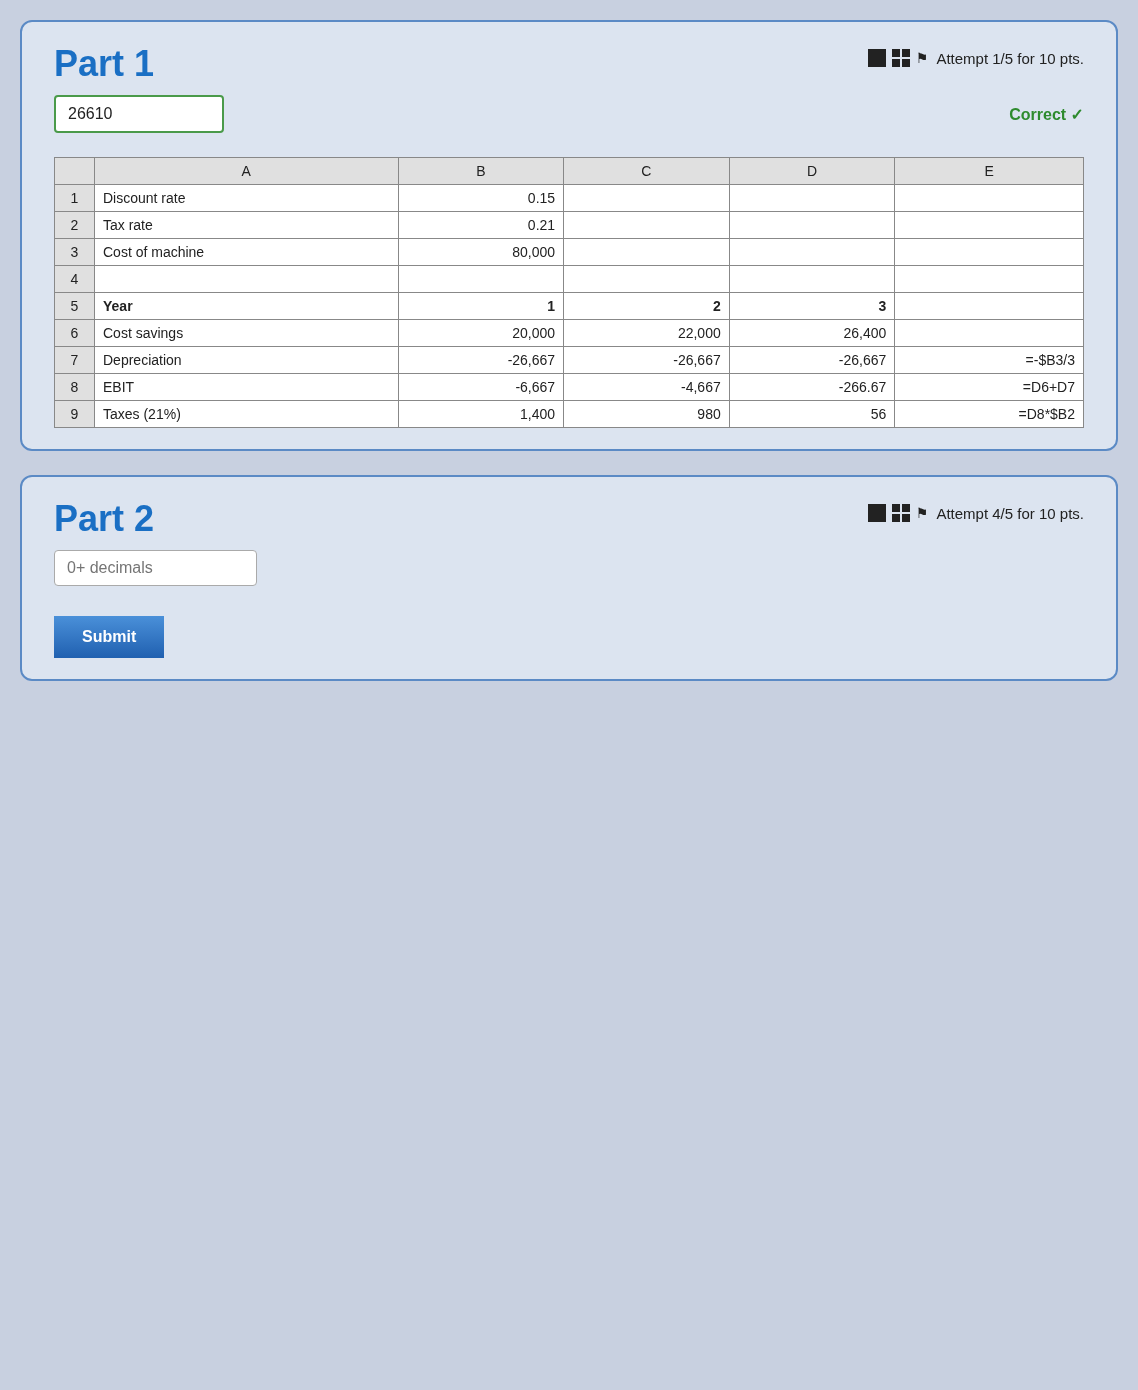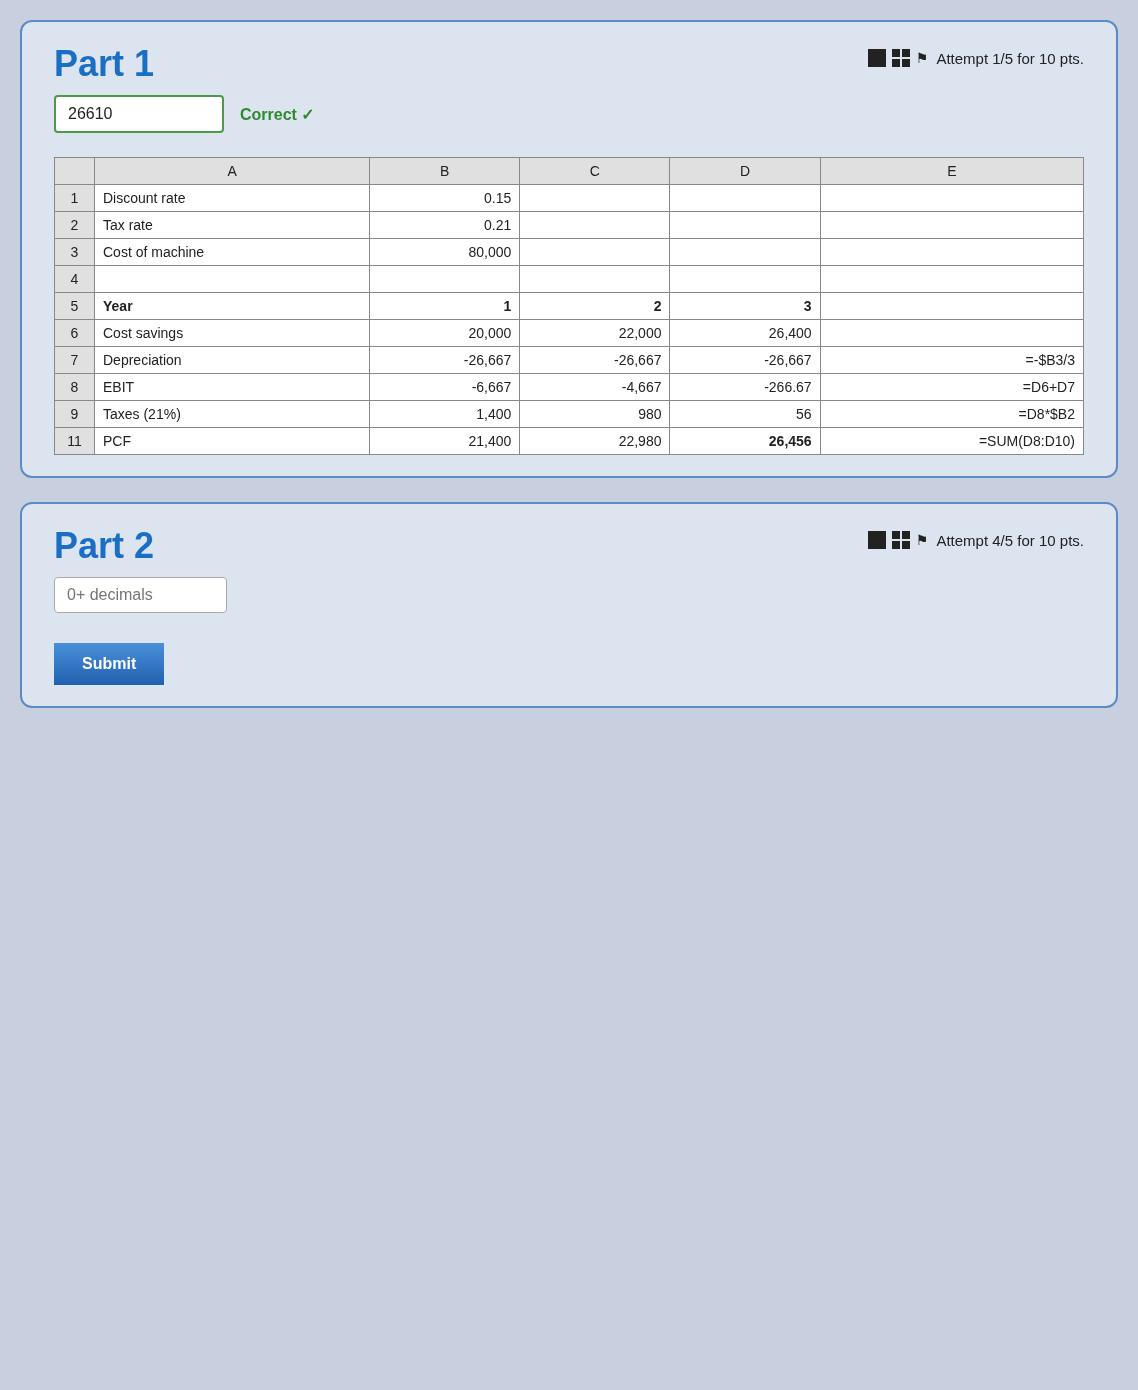--- a/index.html
+++ b/index.html
@@ -60,37 +60,38 @@
     .question-text {
       font-size: 16px;
       color: #222;
       margin-bottom: 16px;
     }
     .answer-row {
       display: flex;
       align-items: center;
       gap: 16px;
       margin-bottom: 24px;
+      justify-content: space-between;
     }
     .answer-input {
       border: 2px solid #4a9a4a;
       border-radius: 4px;
       padding: 8px 12px;
       font-size: 16px;
       background: white;
       width: 170px;
       color: #222;
     }
     .answer-input-2 {
       border: 1px solid #aaa;
       border-radius: 4px;
       padding: 8px 12px;
       font-size: 16px;
       background: white;
-      width: 173px;
+      width: 203px;
       color: #999;
     }
     .correct-label {
       color: #2e8b2e;
       font-size: 16px;
       font-weight: bold;
     }
     
     .spreadsheet {
       border-collapse: collapse;
@@ -256,28 +257,20 @@
       <tr>
         <td class="row-num">9</td>
         <td class="label-cell">Taxes (21%)</td>
         <td>1,400</td>
         <td>980</td>
         <td>56</td>
         <td class="formula-cell">=D8*$B2</td>
       </tr>
 
 
-      <tr>
-        <td class="row-num">11</td>
-        <td class="label-cell">PCF</td>
-        <td>21,400</td>
-        <td>22,980</td>
-        <td class="bold-cell">26,456</td>
-        <td class="formula-cell">=SUM(D8:D10)</td>
-      </tr>
     </tbody>
   </table>
 </div>
 
 <div class="card">
   <div class="part-header">
     <h2 class="part-title">Part 2</h2>
     <div class="attempt-info">
       <div class="icons-group">
         <div class="icon-box"></div>

